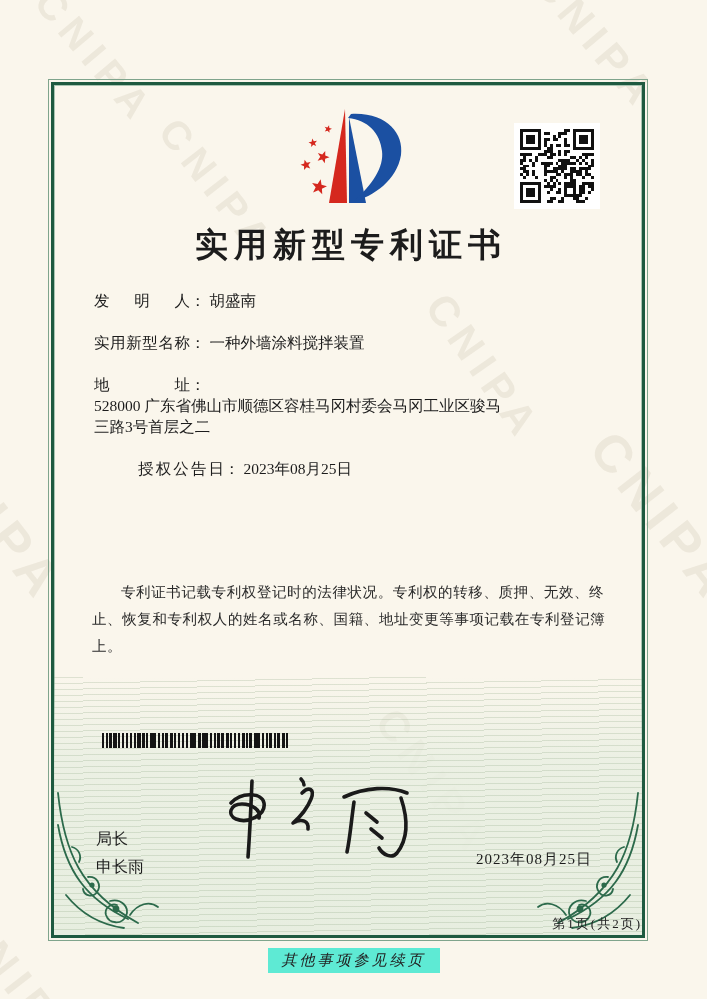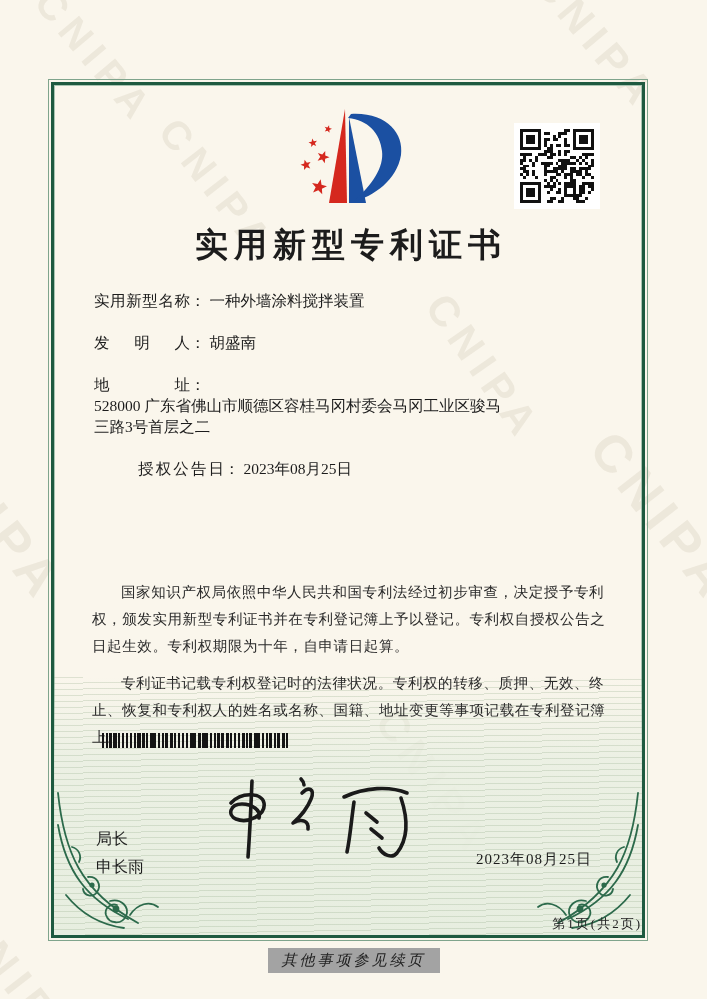--- a/index.html
+++ b/index.html
@@ -69,21 +69,21 @@
       repeating-linear-gradient(90deg,rgba(0,0,0,0) 0 11px,#141414 11px 13px);
   }
   
   .officer{position:absolute;left:42px;top:740px;font-family:"Liberation Sans","DejaVu Sans",sans-serif;font-size:16px;line-height:28px;}
   .signature{position:absolute;left:150px;top:686px;width:225px;height:98px;}
   .issue-date{position:absolute;left:360px;top:765px;width:240px;text-align:center;font-size:15px;letter-spacing:1px;}
   .page-info{position:absolute;left:0;right:0;top:830px;text-align:right;font-size:13px;letter-spacing:2px;color:#222;}
   
   .footer-note{
     position:absolute;left:50%;top:948px;transform:translateX(-50%);
-    background:#a3a3a3;padding:3px 14px;font-size:15px;letter-spacing:3px;
+    background:#5eead4;padding:3px 14px;font-size:15px;letter-spacing:3px;
     font-style:italic;color:#222;z-index:2;white-space:nowrap;
   }
 </style>
 </head>
 <body>
 
 <div class="wm-layer">
   <span class="wm" style="left:60px;top:-20px;font-size:40px;transform:rotate(50deg);">CNIPA</span>
   <span class="wm" style="left:560px;top:-40px;font-size:42px;transform:rotate(50deg);">CNIPA</span>
   <span class="wm" style="left:185px;top:110px;font-size:40px;transform:rotate(52deg);">CNIPA</span>
@@ -356,37 +356,36 @@
         <polygon points="34.0,43.5 35.6,47.8 40.2,48.0 36.6,50.8 37.8,55.3 34.0,52.7 30.2,55.3 31.4,50.8 27.8,48.0 32.4,47.8" transform="rotate(20 34 50)"></polygon>
         <polygon points="24.0,31.5 25.1,34.5 28.3,34.6 25.8,36.6 26.6,39.6 24.0,37.9 21.4,39.6 22.2,36.6 19.7,34.6 22.9,34.5" transform="rotate(-10 24 36)"></polygon>
         <polygon points="39.0,18.0 40.0,20.6 42.8,20.8 40.6,22.5 41.4,25.2 39.0,23.7 36.6,25.2 37.4,22.5 35.2,20.8 38.0,20.6" transform="rotate(15 39 22)"></polygon>
       </g>
     </svg>
 
     <div class="doc-title">实用新型专利证书</div>
 
     <div class="fields">
       <div class="f-row">
-        <span class="f-label">实用新型名称</span><span class="f-colon">：</span><span class="f-value">一种外墙涂料搅拌装置</span>
+        <span class="f-label">发明人</span><span class="f-colon">：</span><span class="f-value">胡盛南</span>
       </div>
       <div class="f-row">
-        <span class="f-label">发明人</span><span class="f-colon">：</span><span class="f-value">胡盛南</span>
+        <span class="f-label">实用新型名称</span><span class="f-colon">：</span><span class="f-value">一种外墙涂料搅拌装置</span>
       </div>
       <div class="f-row address">
         <span class="f-label">地址</span><span class="f-colon">：</span><span class="f-value">528000 广东省佛山市顺德区容桂马冈村委会马冈工业区骏马三路3号首层之二</span>
       </div>
       <div class="grant-row">
         <div class="grant-pair first">
           <span class="f-label">授权公告日</span><span class="f-colon">：</span><span>2023年08月25日</span>
         </div>
       </div>
     </div>
 
     <div class="paras">
-      <p>国家知识产权局依照中华人民共和国专利法经过初步审查，决定授予专利权，颁发实用新型专利证书并在专利登记簿上予以登记。专利权自授权公告之日起生效。专利权期限为十年，自申请日起算。</p>
       <p>专利证书记载专利权登记时的法律状况。专利权的转移、质押、无效、终止、恢复和专利权人的姓名或名称、国籍、地址变更等事项记载在专利登记簿上。</p>
     </div>
 
     <div class="barcode"></div>
 
     <div class="officer">
       <div>局长</div>
       <div>申长雨</div>
     </div>
 

